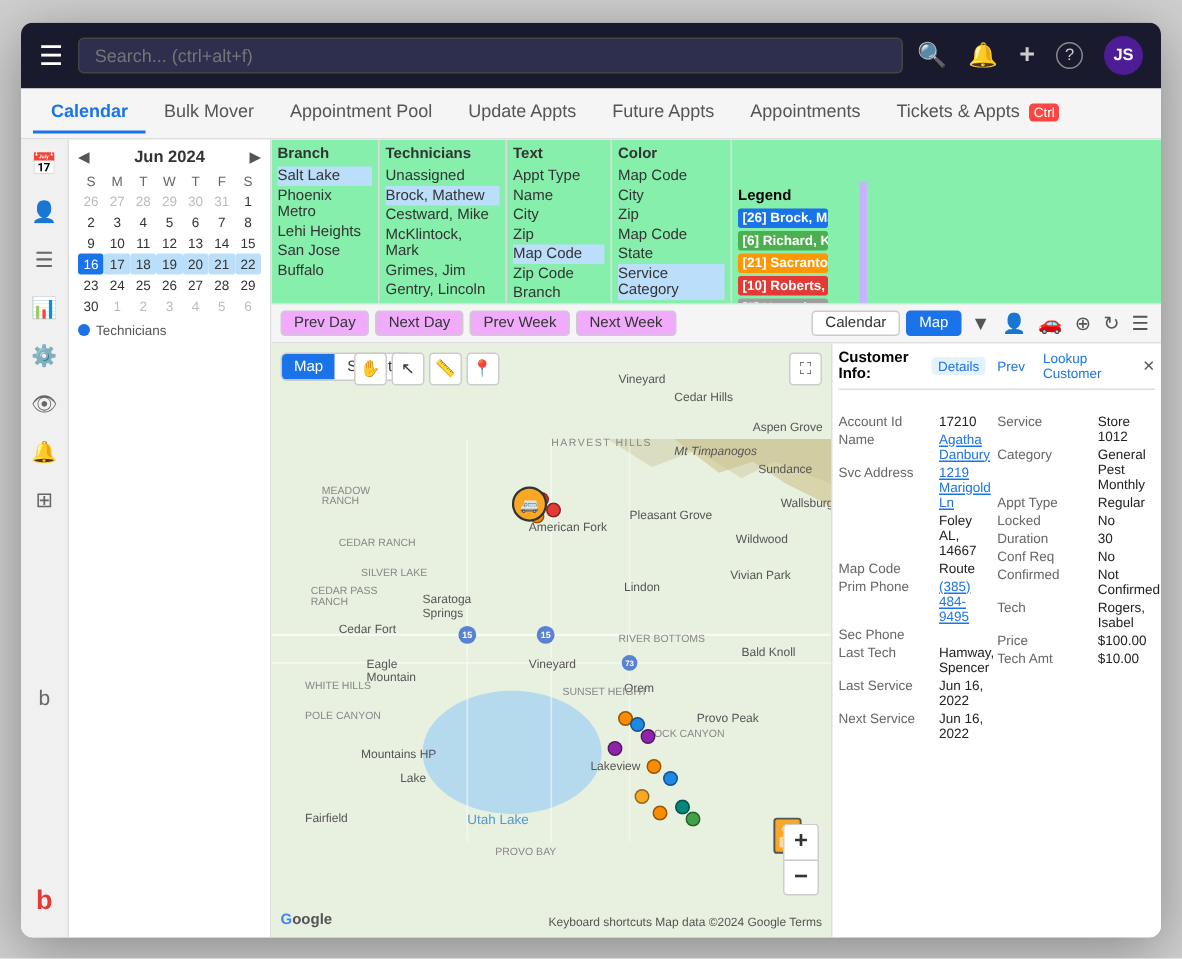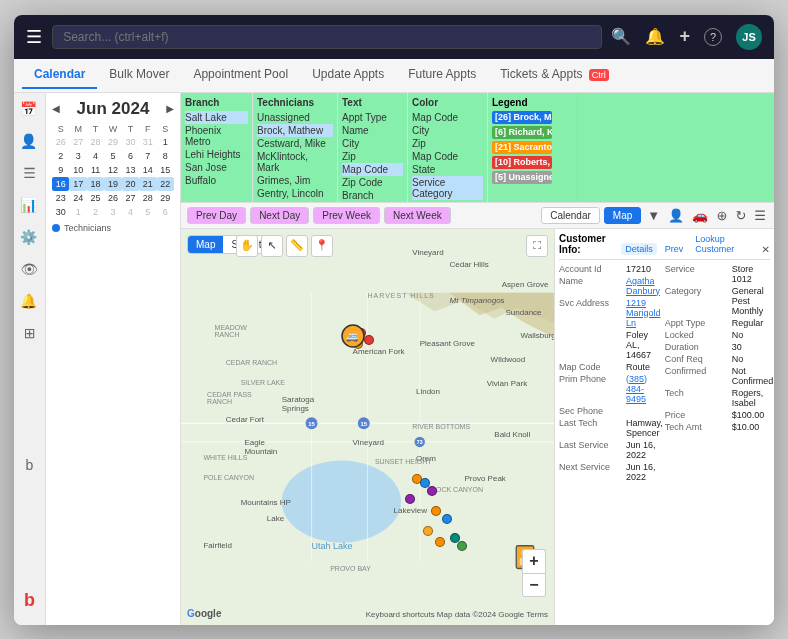--- a/index.html
+++ b/index.html
@@ -57,21 +57,21 @@
     }
     .topbar-icons {
       display: flex;
       align-items: center;
       gap: 14px;
       color: #ccc;
       font-size: 16px;
     }
     .topbar-icon { cursor: pointer; }
     .topbar-avatar {
-      background: #0f766e;
+      background: #4c1d95;
       color: #fff;
       border-radius: 50%;
       width: 26px;
       height: 26px;
       display: flex;
       align-items: center;
       justify-content: center;
       font-size: 11px;
       font-weight: 700;
     }
@@ -138,21 +138,21 @@
       padding: 6px;
       overflow: hidden;
     }
     .cal-header {
       display: flex;
       align-items: center;
       justify-content: space-between;
       margin-bottom: 4px;
     }
     .cal-month-title {
-      font-size: 17px;
+      font-size: 11px;
       font-weight: 700;
       color: #333;
     }
     .cal-nav {
       cursor: pointer;
       color: #555;
       font-size: 10px;
     }
     .cal-grid {
       width: 100%;
@@ -231,23 +231,24 @@
     .filter-item {
       color: #333;
       padding: 1px 0;
       font-size: 10px;
       cursor: pointer;
     }
     .filter-item.highlight-blue { background: #bbdefb; }
     
     .legend-panel {
       padding: 4px;
-      border-right: 1px solid #c4b5fd;
+      border-right: 5px solid #c4b5fd;
       font-size: 10px;
       min-width: 90px;
+      margin-top: 28px;
     }
     .legend-header {
       font-weight: 700;
       margin-bottom: 3px;
     }
     .legend-item {
       display: flex;
       align-items: center;
       gap: 3px;
       margin-bottom: 2px;
@@ -272,25 +273,25 @@
       width: 220px;
       background: #fff;
       border-left: 1px solid #ddd;
       font-size: 10px;
       padding: 4px;
       overflow-y: auto;
       flex-shrink: 0;
     }
     .ci-header {
       display: flex;
-      align-items: flex-end;
+      align-items: center;
       gap: 4px;
       border-bottom: 1px solid #ddd;
       padding-bottom: 4px;
-      margin-bottom: 4px;
+      margin-bottom: 16px;
     }
     .ci-title {
       font-weight: 700;
       font-size: 10px;
     }
     .ci-tab {
       font-size: 9px;
       color: #1a73e8;
       cursor: pointer;
       padding: 1px 4px;
@@ -534,20 +535,21 @@
       <div class="topbar-avatar">JS</div>
     </div>
   </div>
 
   <div class="navtabs">
     <div class="navtab active">Calendar</div>
     <div class="navtab">Bulk Mover</div>
     <div class="navtab">Appointment Pool</div>
     <div class="navtab">Update Appts</div>
     <div class="navtab">Future Appts</div>
+    <div class="navtab">Appointments</div>
     <div class="navtab">
       <span>Tickets &amp; Appts</span>
       <span class="navtab-badge">Ctrl</span>
     </div>
   </div>
 
   <div class="main-content">
 
     <div class="left-sidebar">
       <span class="sidebar-icon">📅</span>

